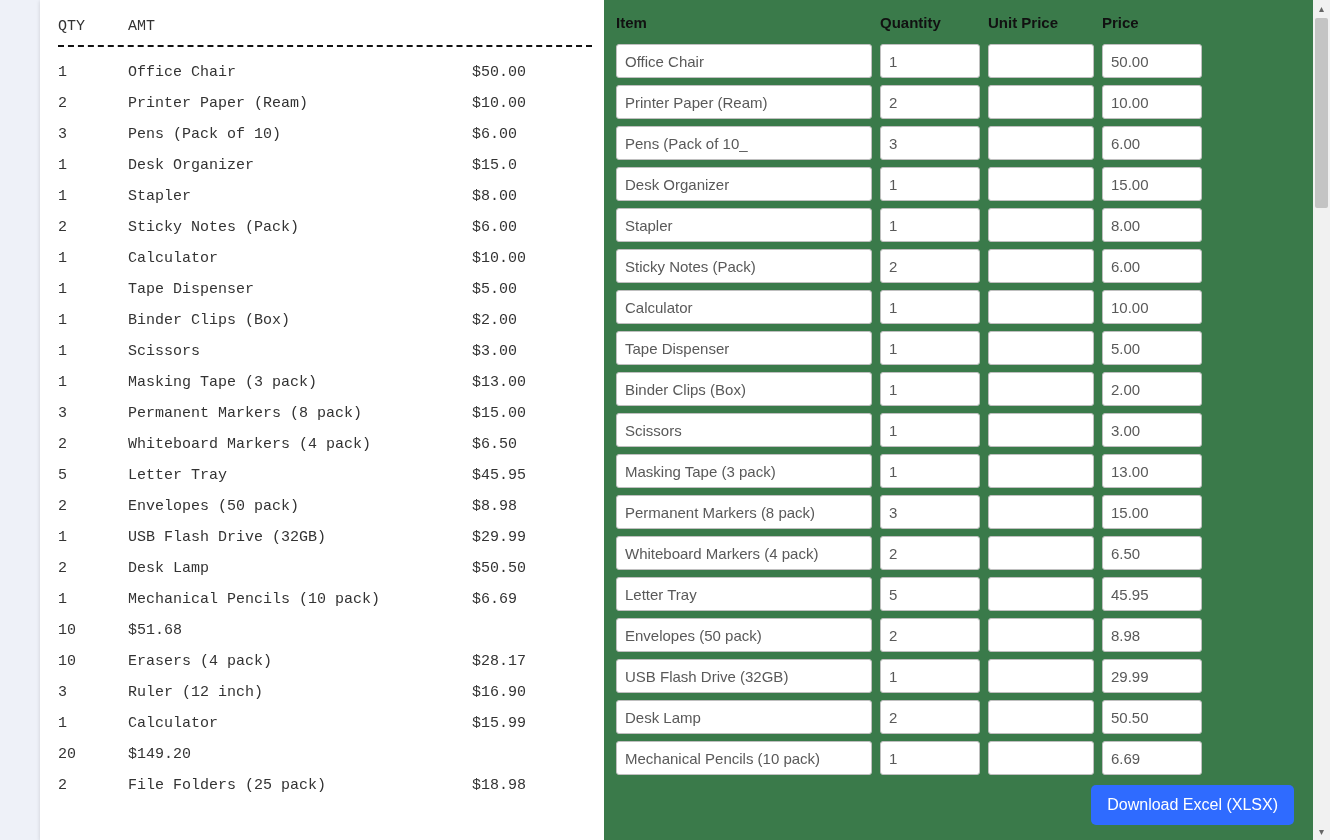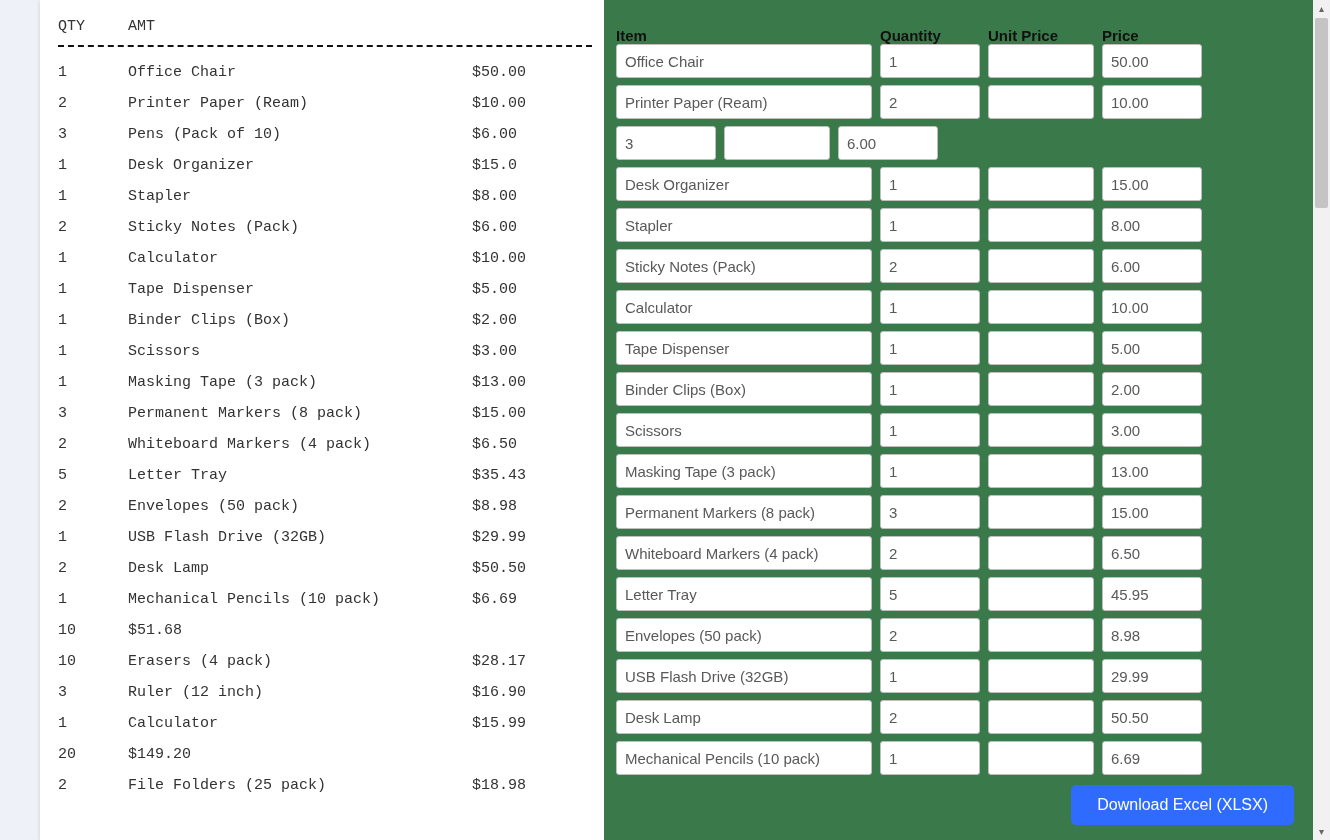--- a/index.html
+++ b/index.html
@@ -60,21 +60,21 @@
     flex: 1;
     height: 100%;
     background: #3a7a4a;
     display: flex;
     flex-direction: column;
     padding: 0 6px 0 12px;
     position: relative;
   }
   .hdr {
     display: flex;
-    align-items: flex-end;
+    align-items: center;
     height: 44px;
     gap: 8px;
     font-weight: bold;
     color: #111;
     font-size: 15px;
   }
   .col-item  { width: 256px; }
   .col-qty   { width: 100px; }
   .col-unit  { width: 106px; }
   .col-price { width: 100px; }
@@ -108,21 +108,21 @@
     display:flex;
     justify-content:flex-end;
     padding: 10px 30px 0 0;
   }
   .dl-btn {
     background: #2f6bff;
     color: #fff;
     border: none;
     border-radius: 5px;
     height: 40px;
-    padding: 0 26px;
+    padding: 0 16px;
     font-size: 16px;
     cursor: pointer;
   }
 
   
   .scroll {
     position: absolute;
     right: 0; top: 0;
     width: 17px; height: 100%;
     background: #f1f1f1;
@@ -218,21 +218,21 @@
             <div class="rc-amt">$15.00</div>
           </div>
           <div class="rrow">
             <div class="rc-qty">2</div>
             <div class="rc-desc">Whiteboard Markers (4 pack)</div>
             <div class="rc-amt">$6.50</div>
           </div>
           <div class="rrow">
             <div class="rc-qty">5</div>
             <div class="rc-desc">Letter Tray</div>
-            <div class="rc-amt">$35.43</div>
+            <div class="rc-amt">$45.95</div>
           </div>
           <div class="rrow">
             <div class="rc-qty">2</div>
             <div class="rc-desc">Envelopes (50 pack)</div>
             <div class="rc-amt">$8.98</div>
           </div>
           <div class="rrow">
             <div class="rc-qty">1</div>
             <div class="rc-desc">USB Flash Drive (32GB)</div>
             <div class="rc-amt">$29.99</div>
@@ -293,20 +293,21 @@
           <input class="unit" style="">
           <input class="price" value="50.00" style="">
         </div>
         <div class="erow">
           <input class="item" value="Printer Paper (Ream)" style="">
           <input class="qty" value="2" style="">
           <input class="unit" style="">
           <input class="price" value="10.00" style="">
         </div>
         <div class="erow">
+          <input class="item" value="Pens (Pack of 10_" style="">
           <input class="qty" value="3" style="">
           <input class="unit" style="">
           <input class="price" value="6.00" style="">
         </div>
         <div class="erow">
           <input class="item" value="Desk Organizer" style="">
           <input class="qty" value="1" style="">
           <input class="unit" style="">
           <input class="price" value="15.00" style="">
         </div>

